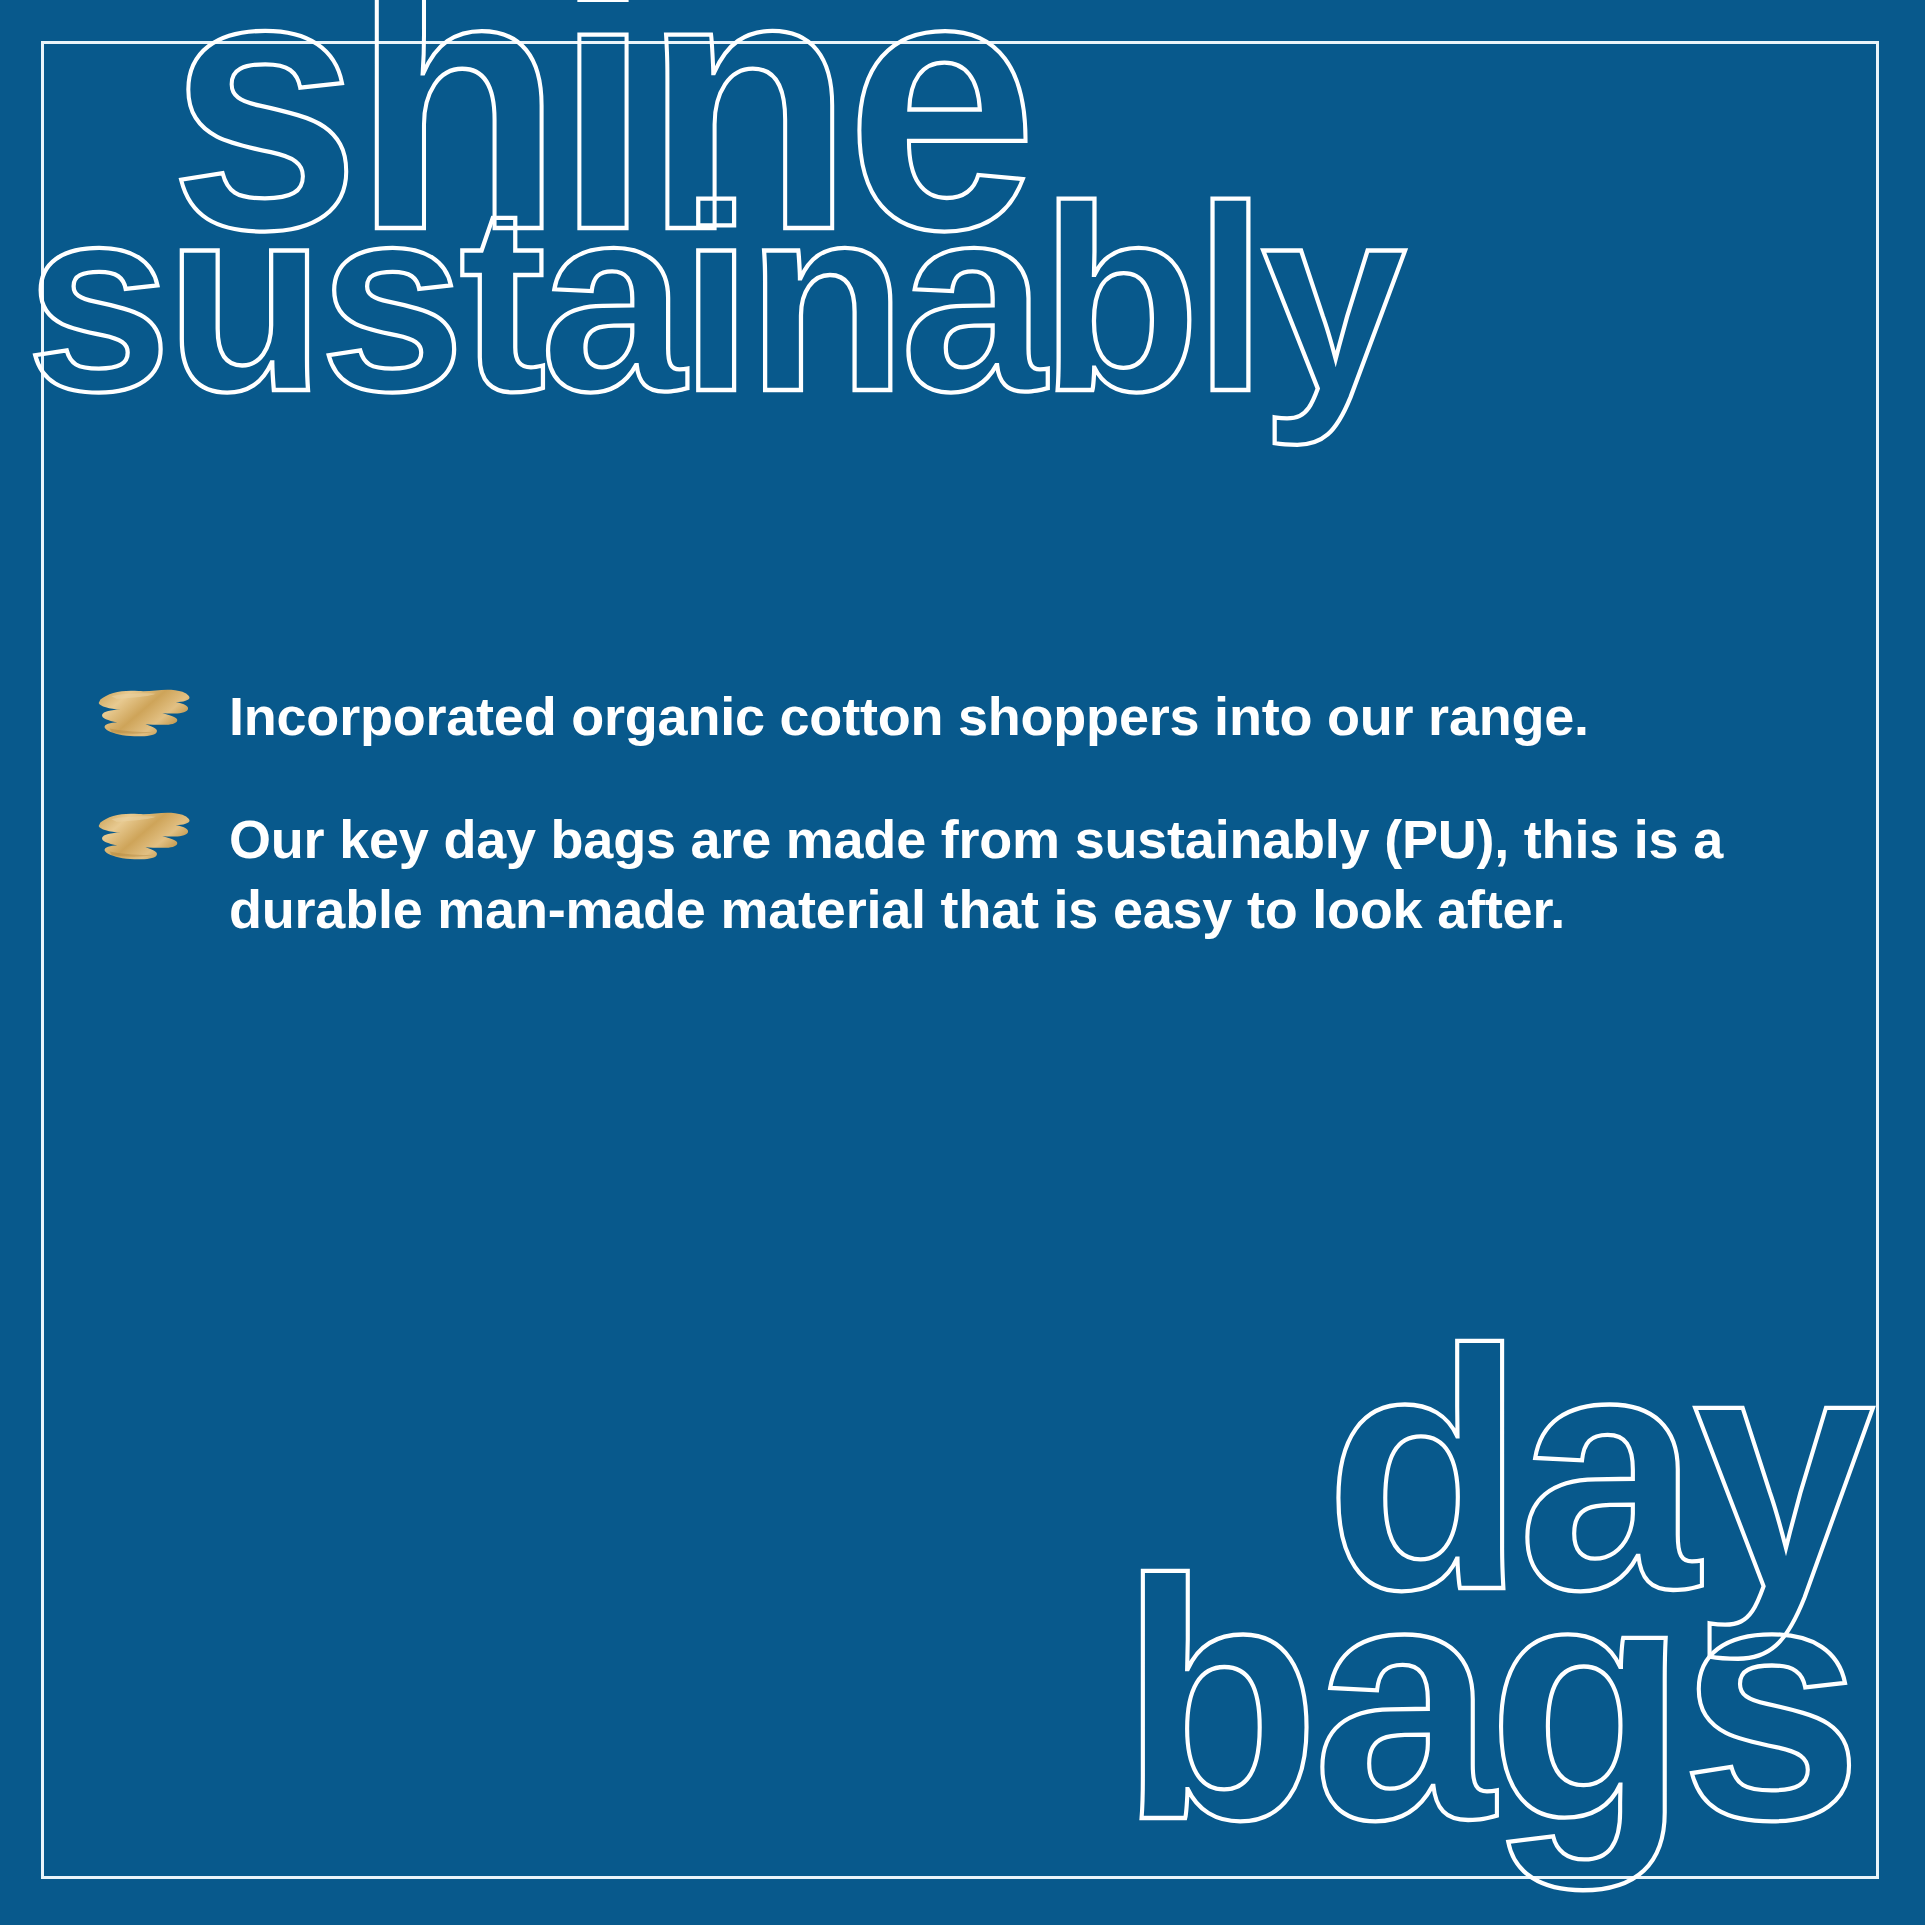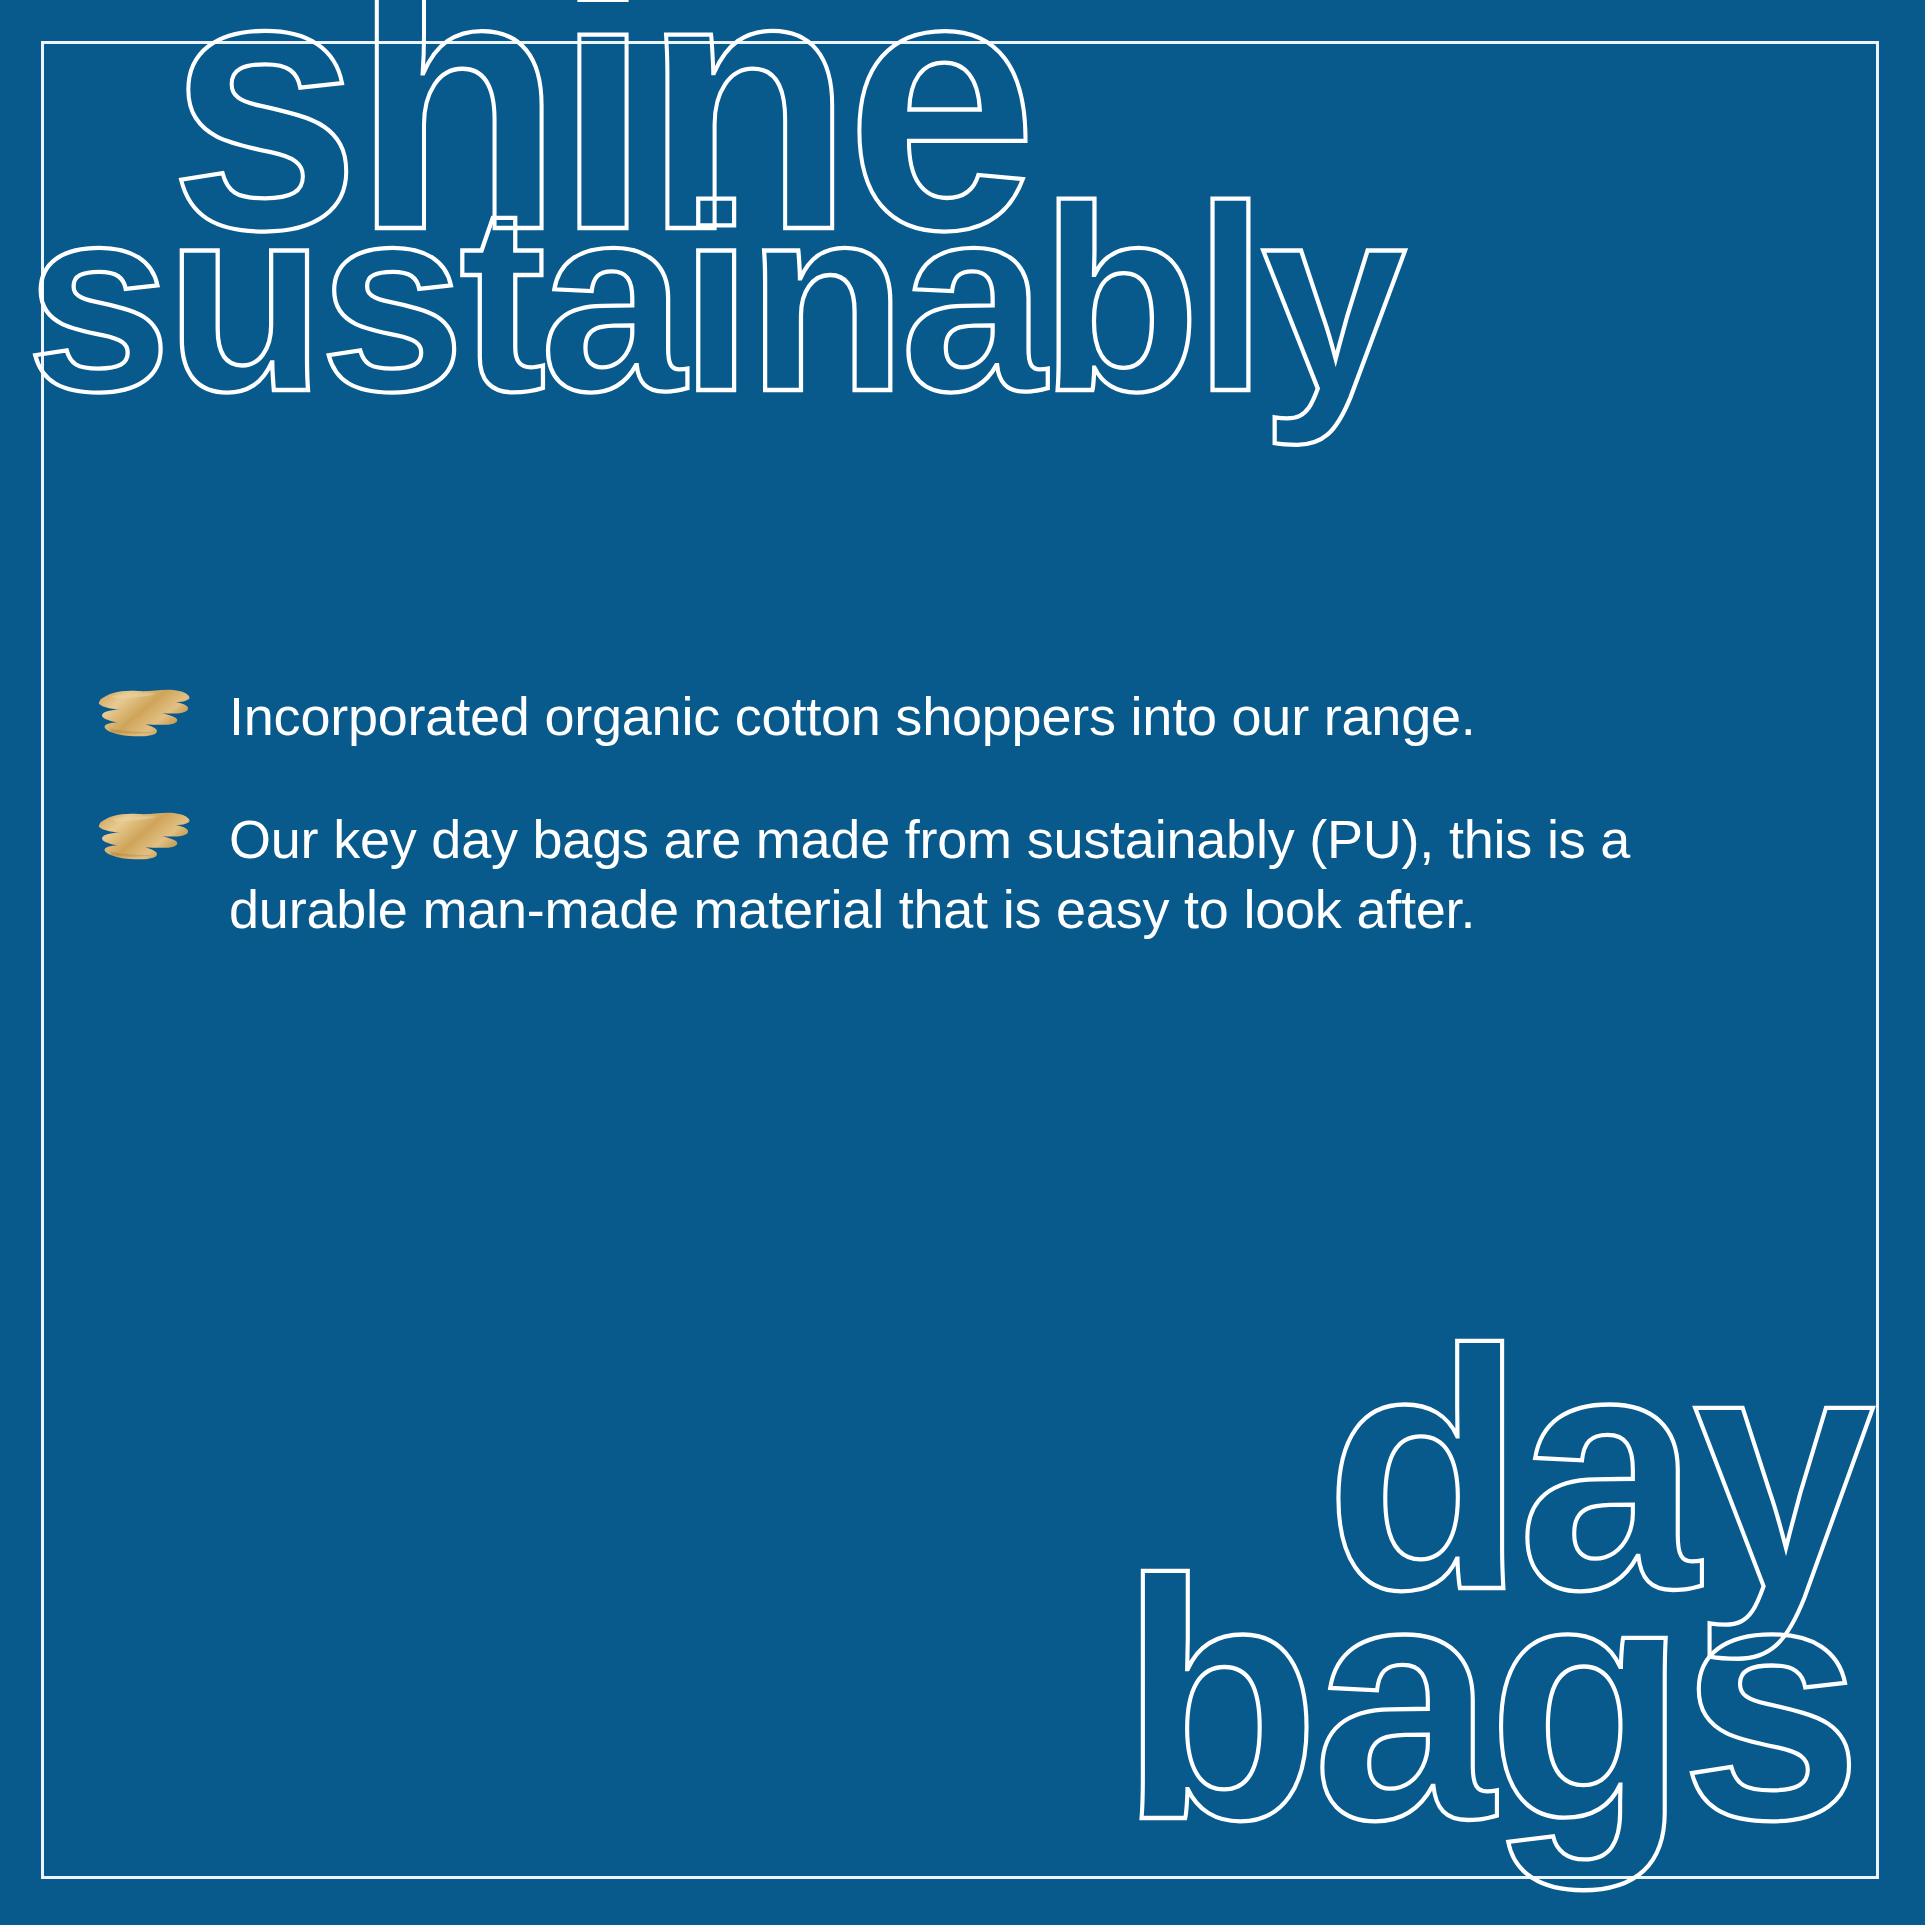--- a/index.html
+++ b/index.html
@@ -89,21 +89,21 @@
     margin-right: 34px;
     position: relative;
   }
   .bullet-mark svg { display: block; width: 101px; height: 56px; }
 
   .bullet-text {
     flex: 1 1 auto;
     color: #FFFFFF;
     font-size: 54px;
     line-height: 1.30;
-    font-weight: 400;
+    font-weight: 700;
     letter-spacing: -0.004em;
     padding-top: 0px;
     max-width: 1618px;
   }
 </style>
 </head>
 <body>
 
 <div id="poster">
 

